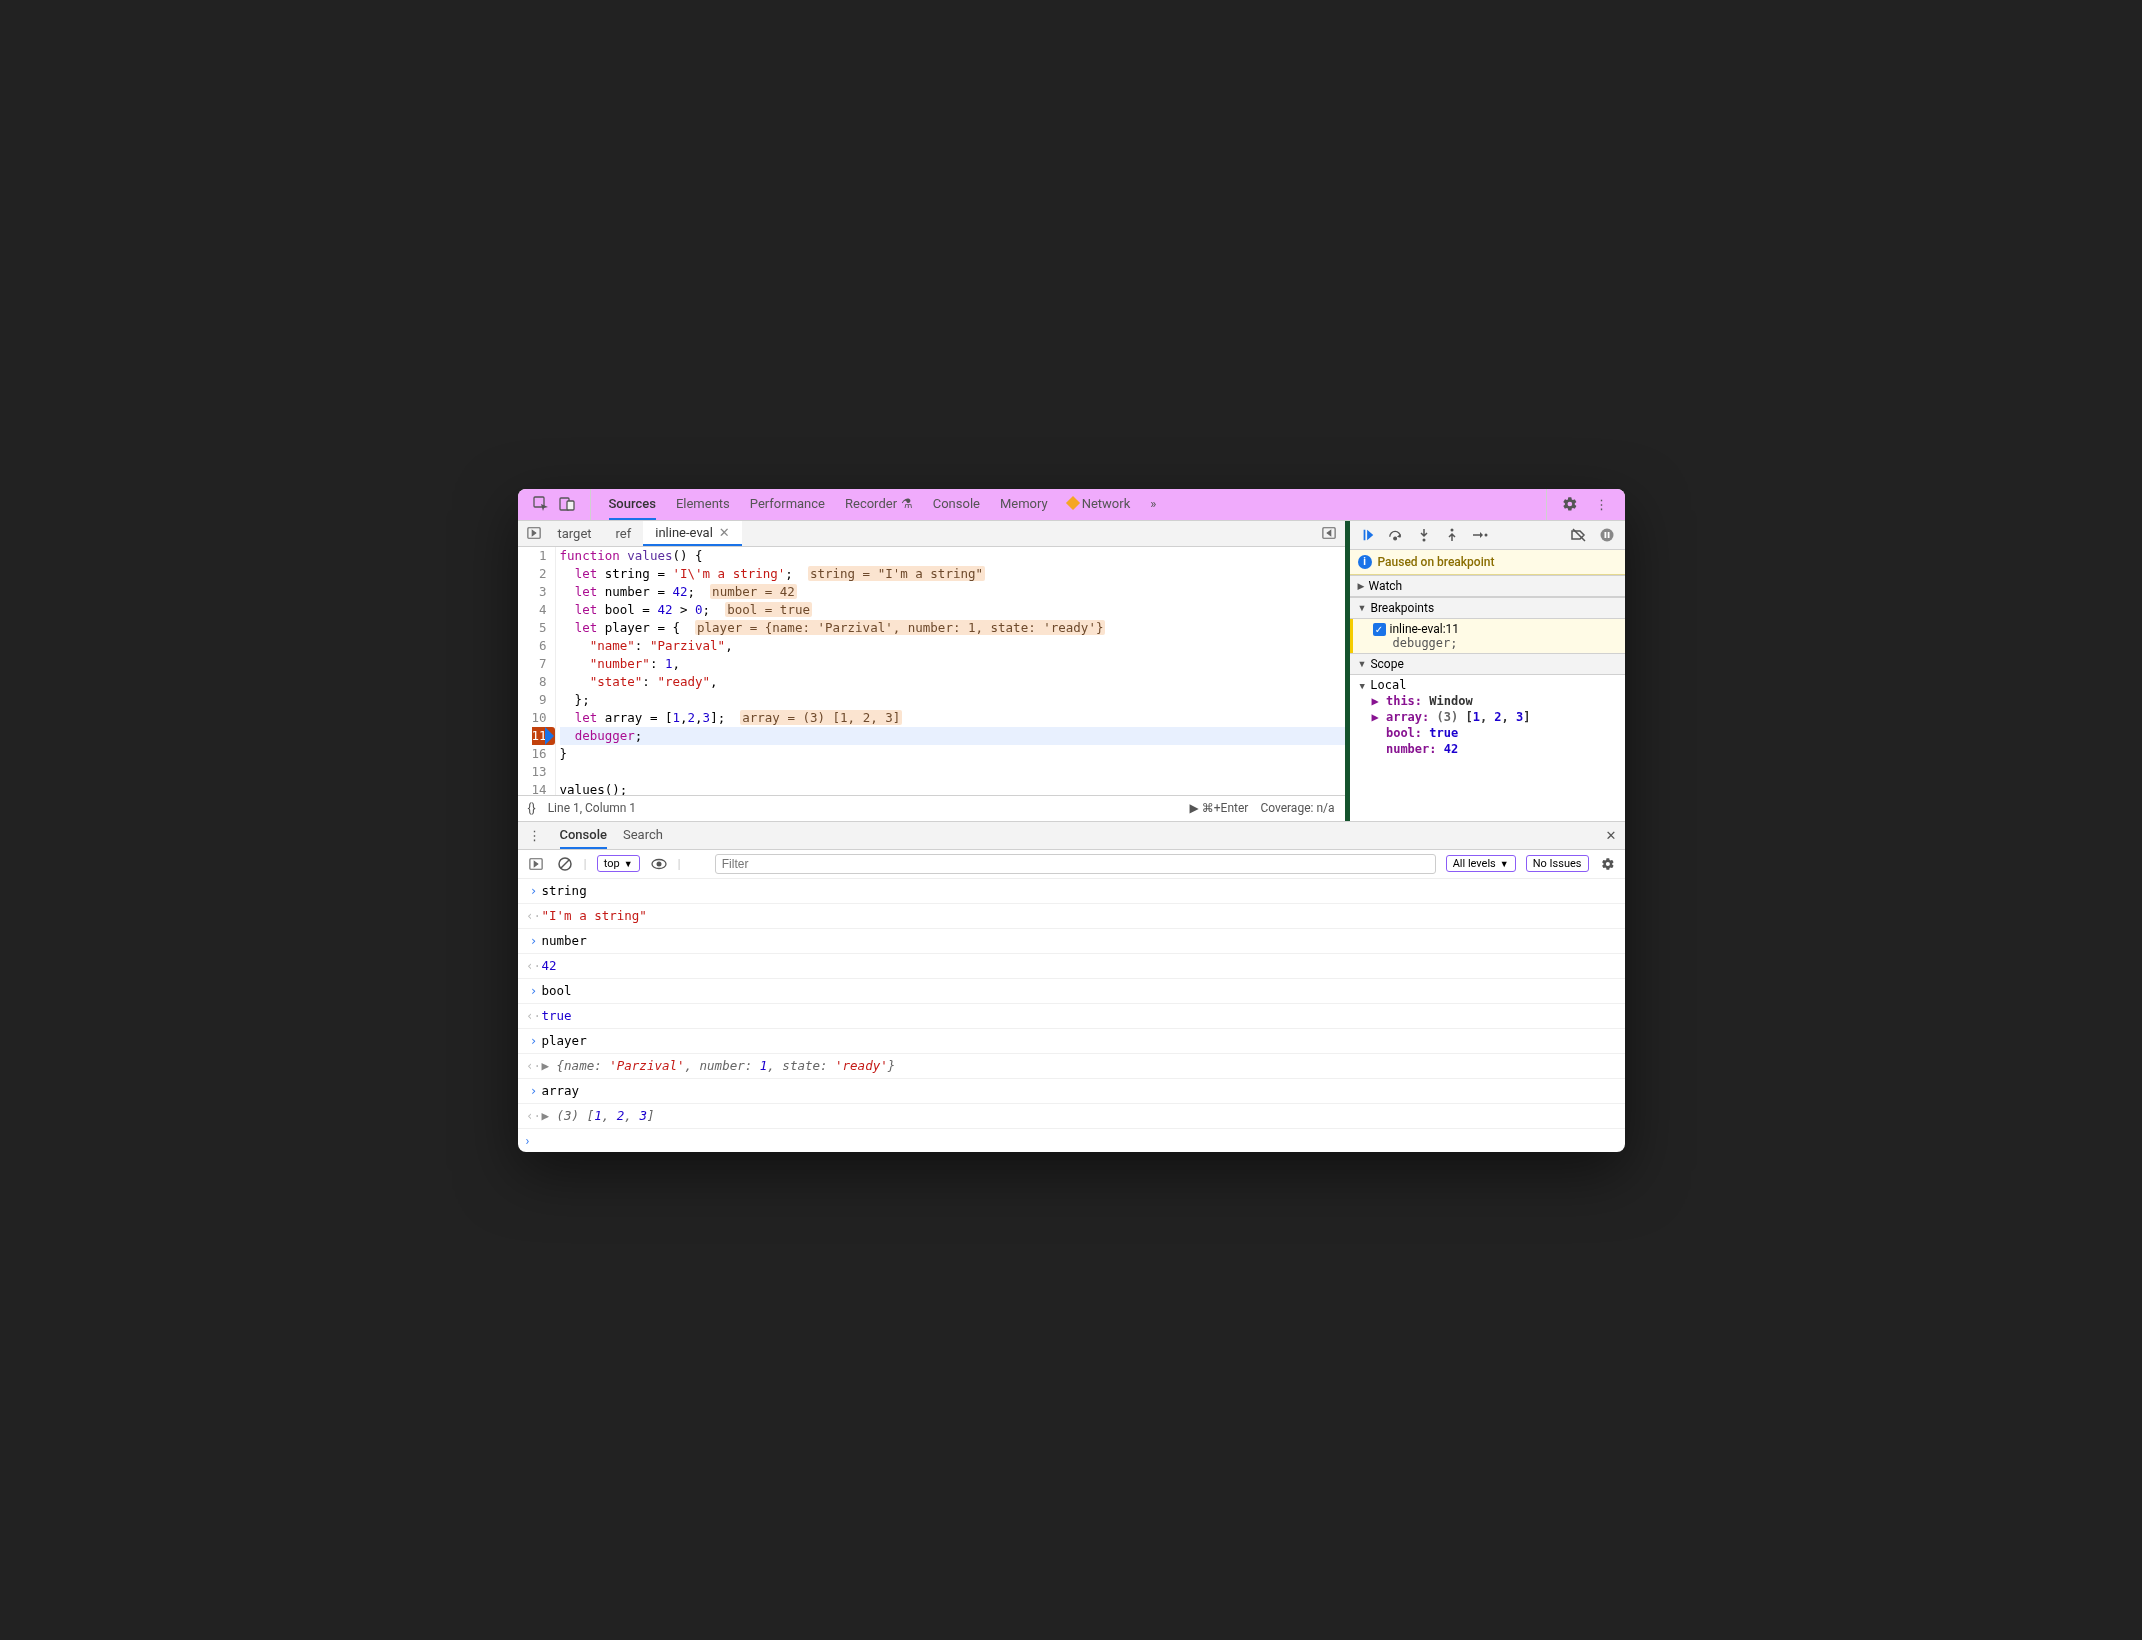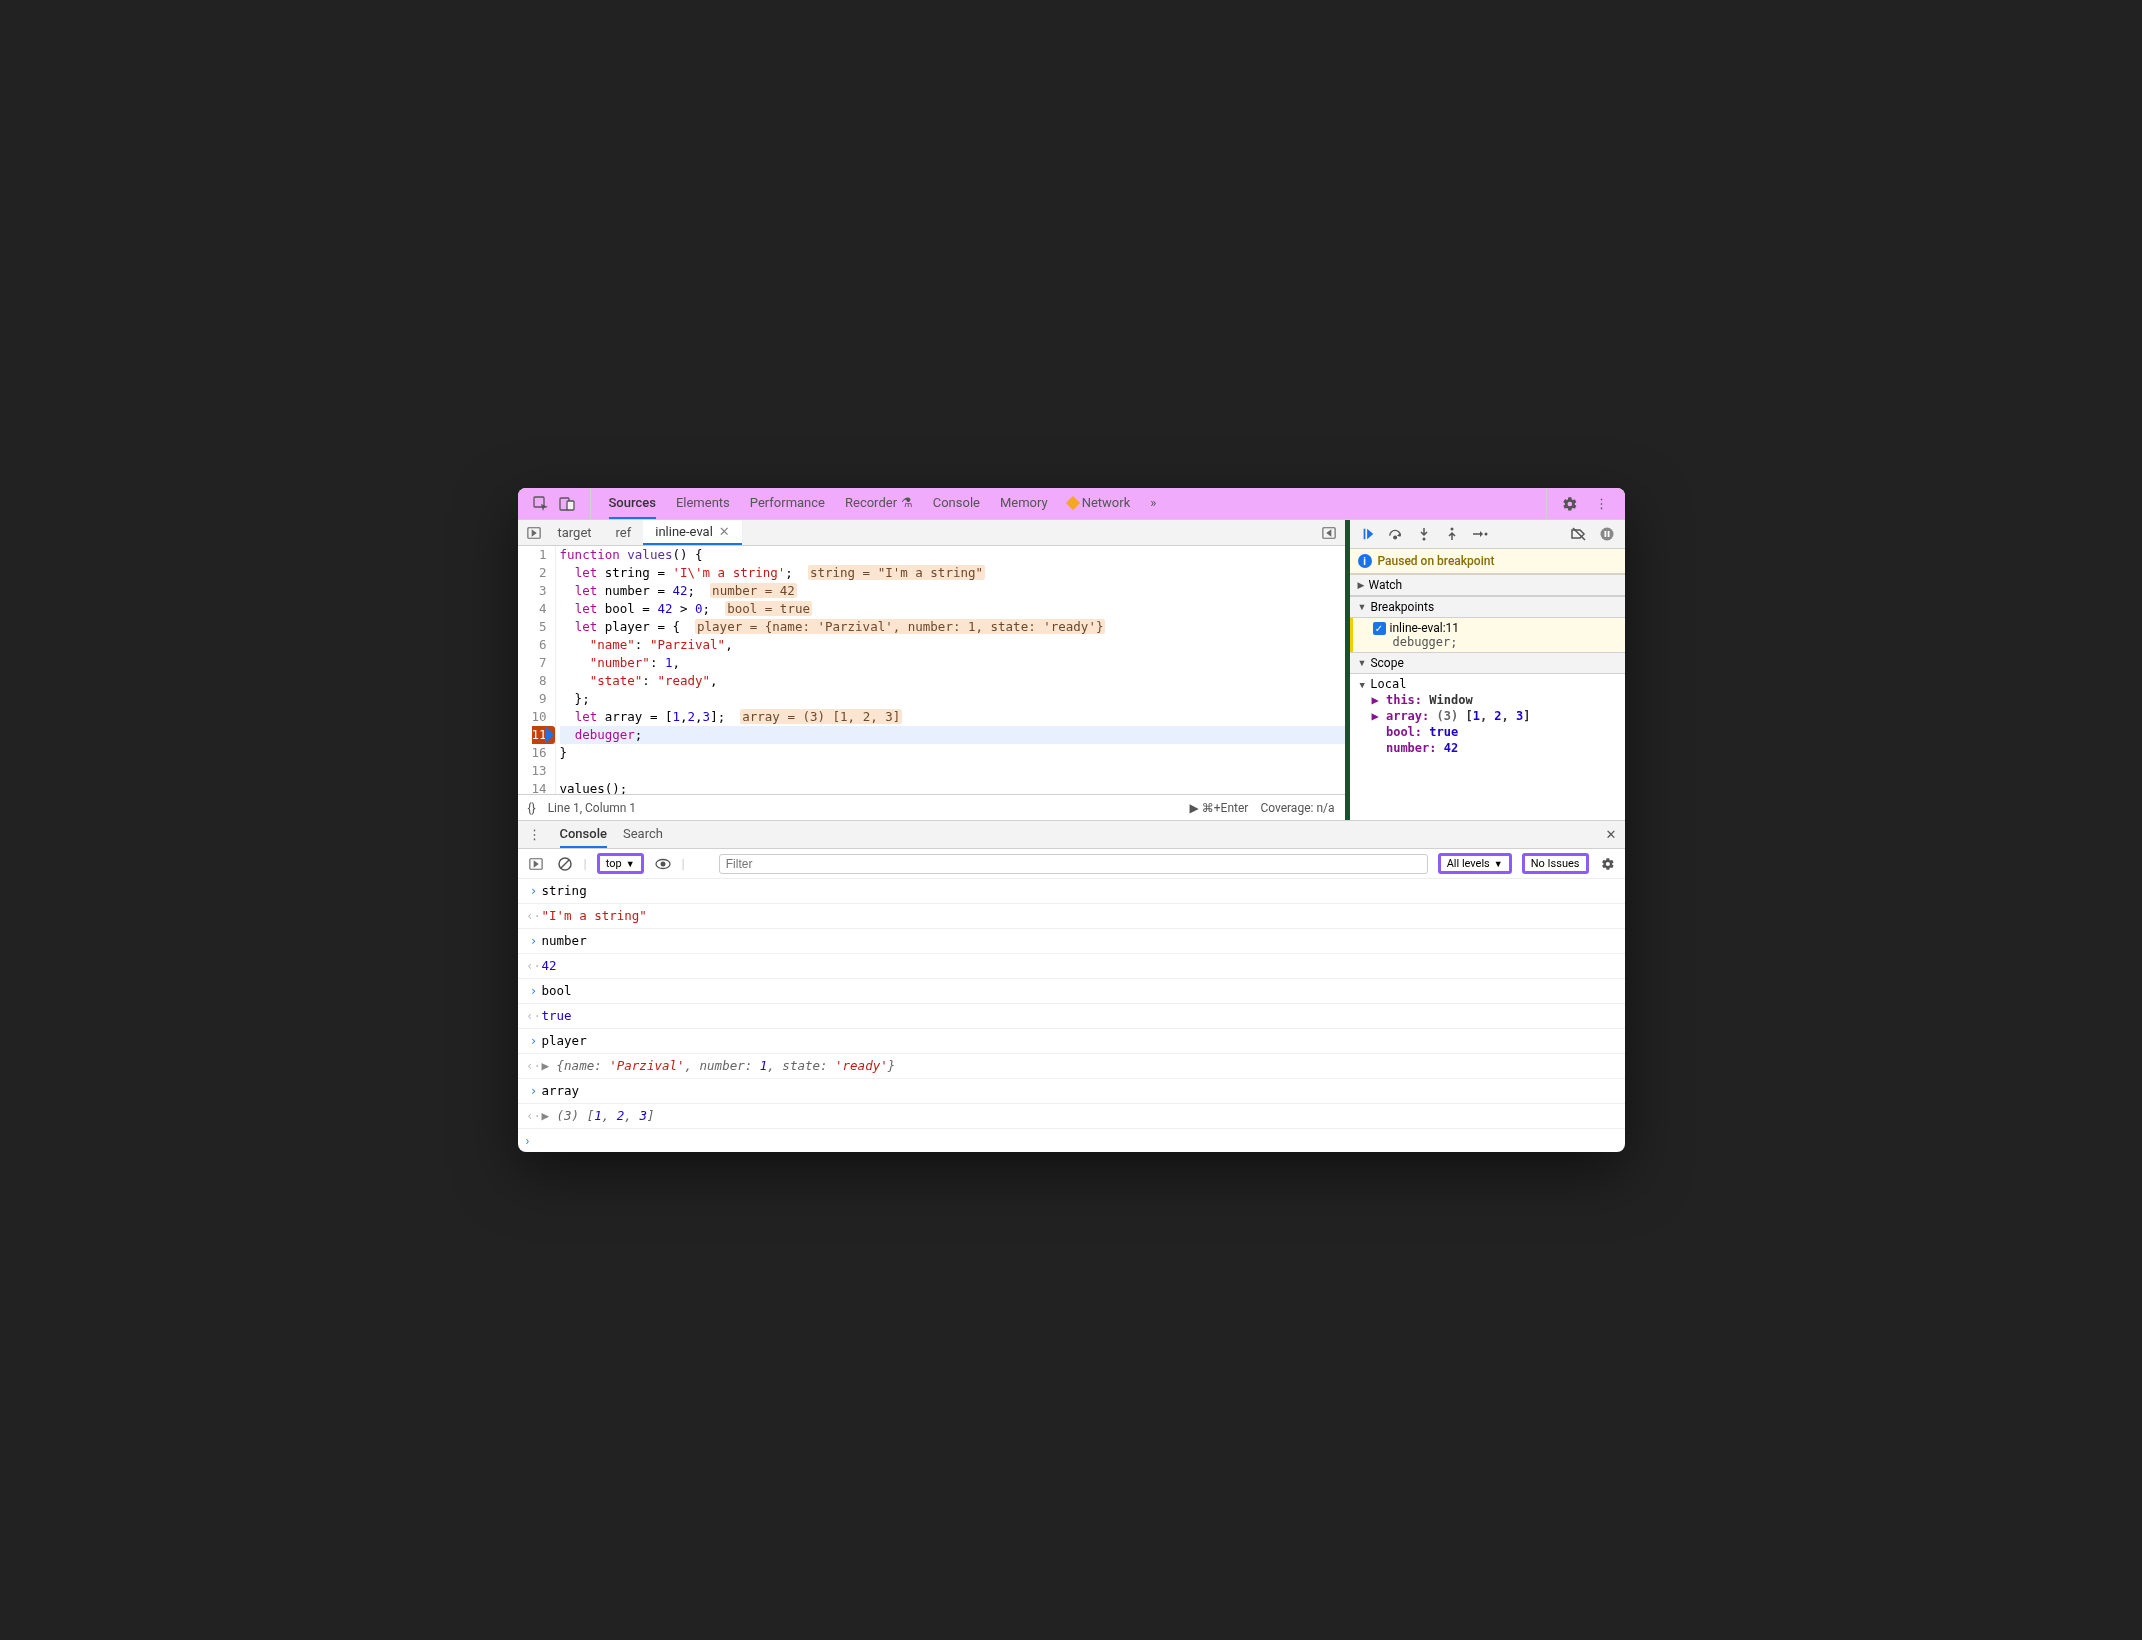--- a/index.html
+++ b/index.html
@@ -79,21 +79,21 @@
   
   .status-bar{display:flex;align-items:center;border-top:1px solid #d0d0d0;height:26px;padding:0 10px;background:#fff;font-size:12px;color:#555;gap:12px;}
   .status-bar .sp{flex:1;}
   
   .drawer{border-top:1px solid #d0d0d0;}
   .drawer-tabs{display:flex;align-items:center;height:28px;background:#f3f3f3;border-bottom:1px solid #d0d0d0;padding:0 8px;gap:16px;}
   .drawer-tab{color:#555;cursor:pointer;height:100%;display:flex;align-items:center;border-bottom:2px solid transparent;}
   .drawer-tab.active{color:#333;border-bottom-color:#1a73e8;font-weight:500;}
   .drawer-close{margin-left:auto;cursor:pointer;color:#555;}
   .console-toolbar{display:flex;align-items:center;gap:10px;padding:4px 8px;border-bottom:1px solid #eee;}
-  .ctx-btn{border:3px solid #8b5cf6;border-radius:3px;padding:1px 6px;font-size:11px;display:flex;align-items:center;gap:4px;}
+  .ctx-btn{border:1px solid #8b5cf6;border-radius:3px;padding:1px 6px;font-size:11px;display:flex;align-items:center;gap:4px;}
   .filter-input{flex:1;border:1px solid #ccc;border-radius:3px;padding:2px 6px;font-size:12px;margin-left:24px;}
   .console-body{font-family:Menlo,Consolas,monospace;font-size:12.5px;line-height:20px;max-height:260px;overflow:auto;}
   .crow{display:flex;align-items:flex-start;border-bottom:1px solid #f0f0f0;padding:2px 8px;}
   .crow .arr{width:16px;color:#bbb;text-align:center;}
   .crow .arr.out{color:#bbb;}
   .crow.input .arr{color:#367cf1;}
   .str-red{color:#c41a16;} .num-blue{color:#1c00cf;} .bool-blue{color:#1c00cf;} .ital{font-style:italic;color:#666;}
   .obj-tri{color:#888;cursor:pointer;}
   .prompt-row{display:flex;padding:4px 8px;}
   .prompt-row .arr{color:#367cf1;width:16px;}

